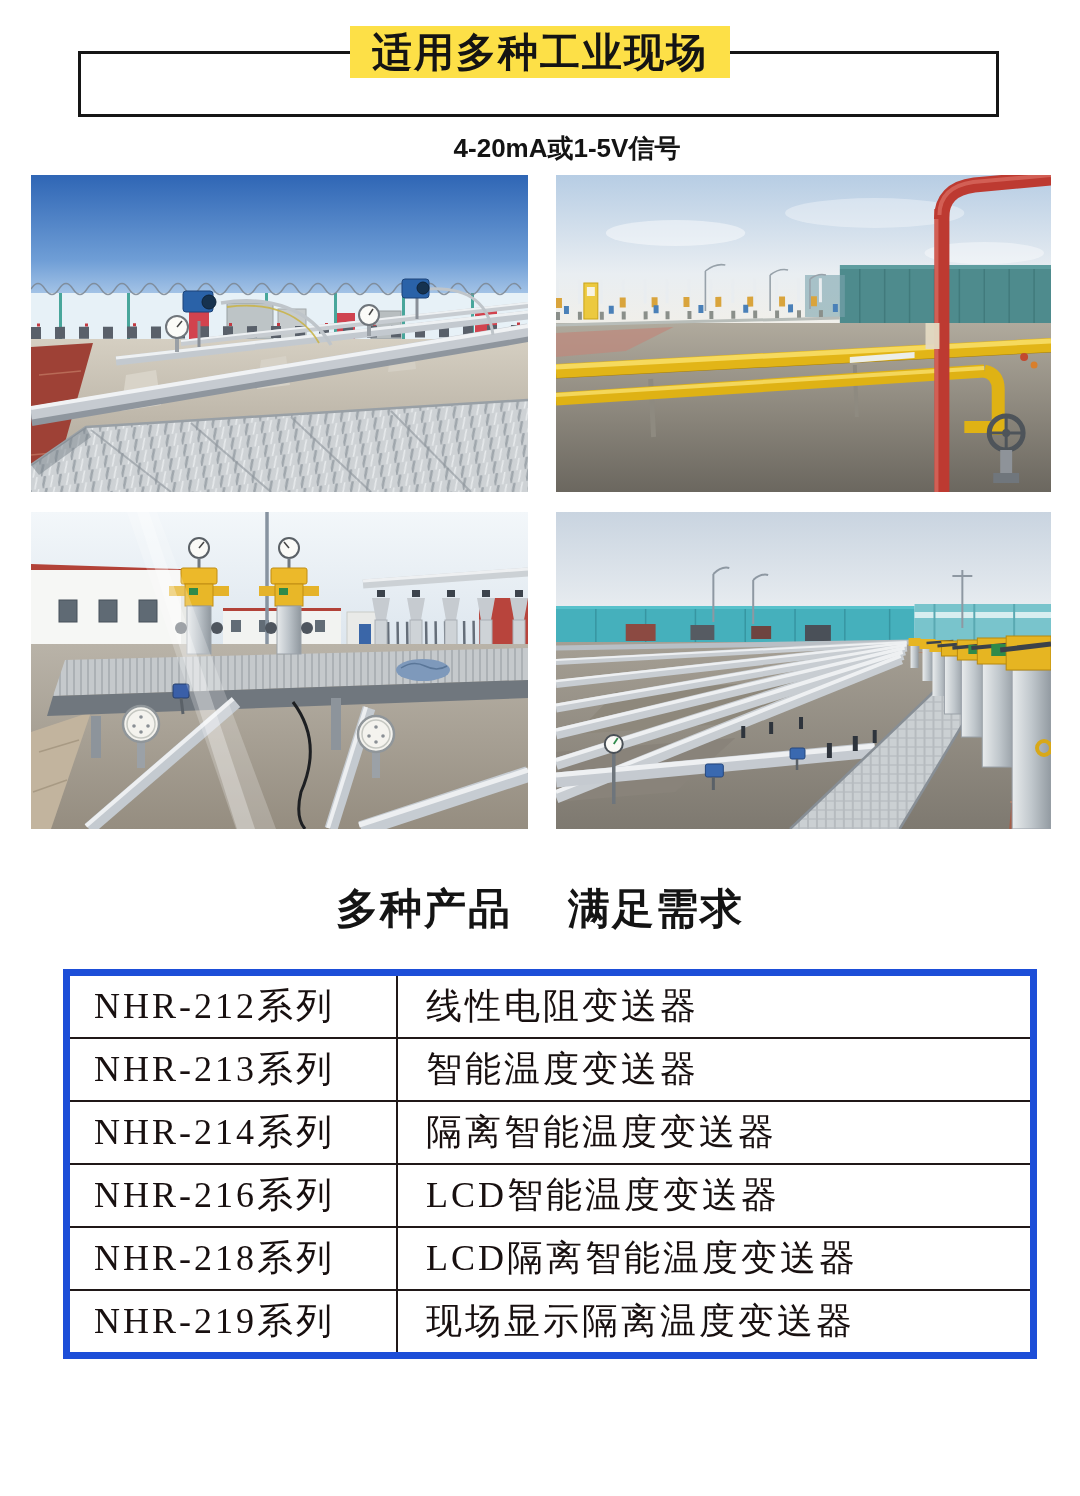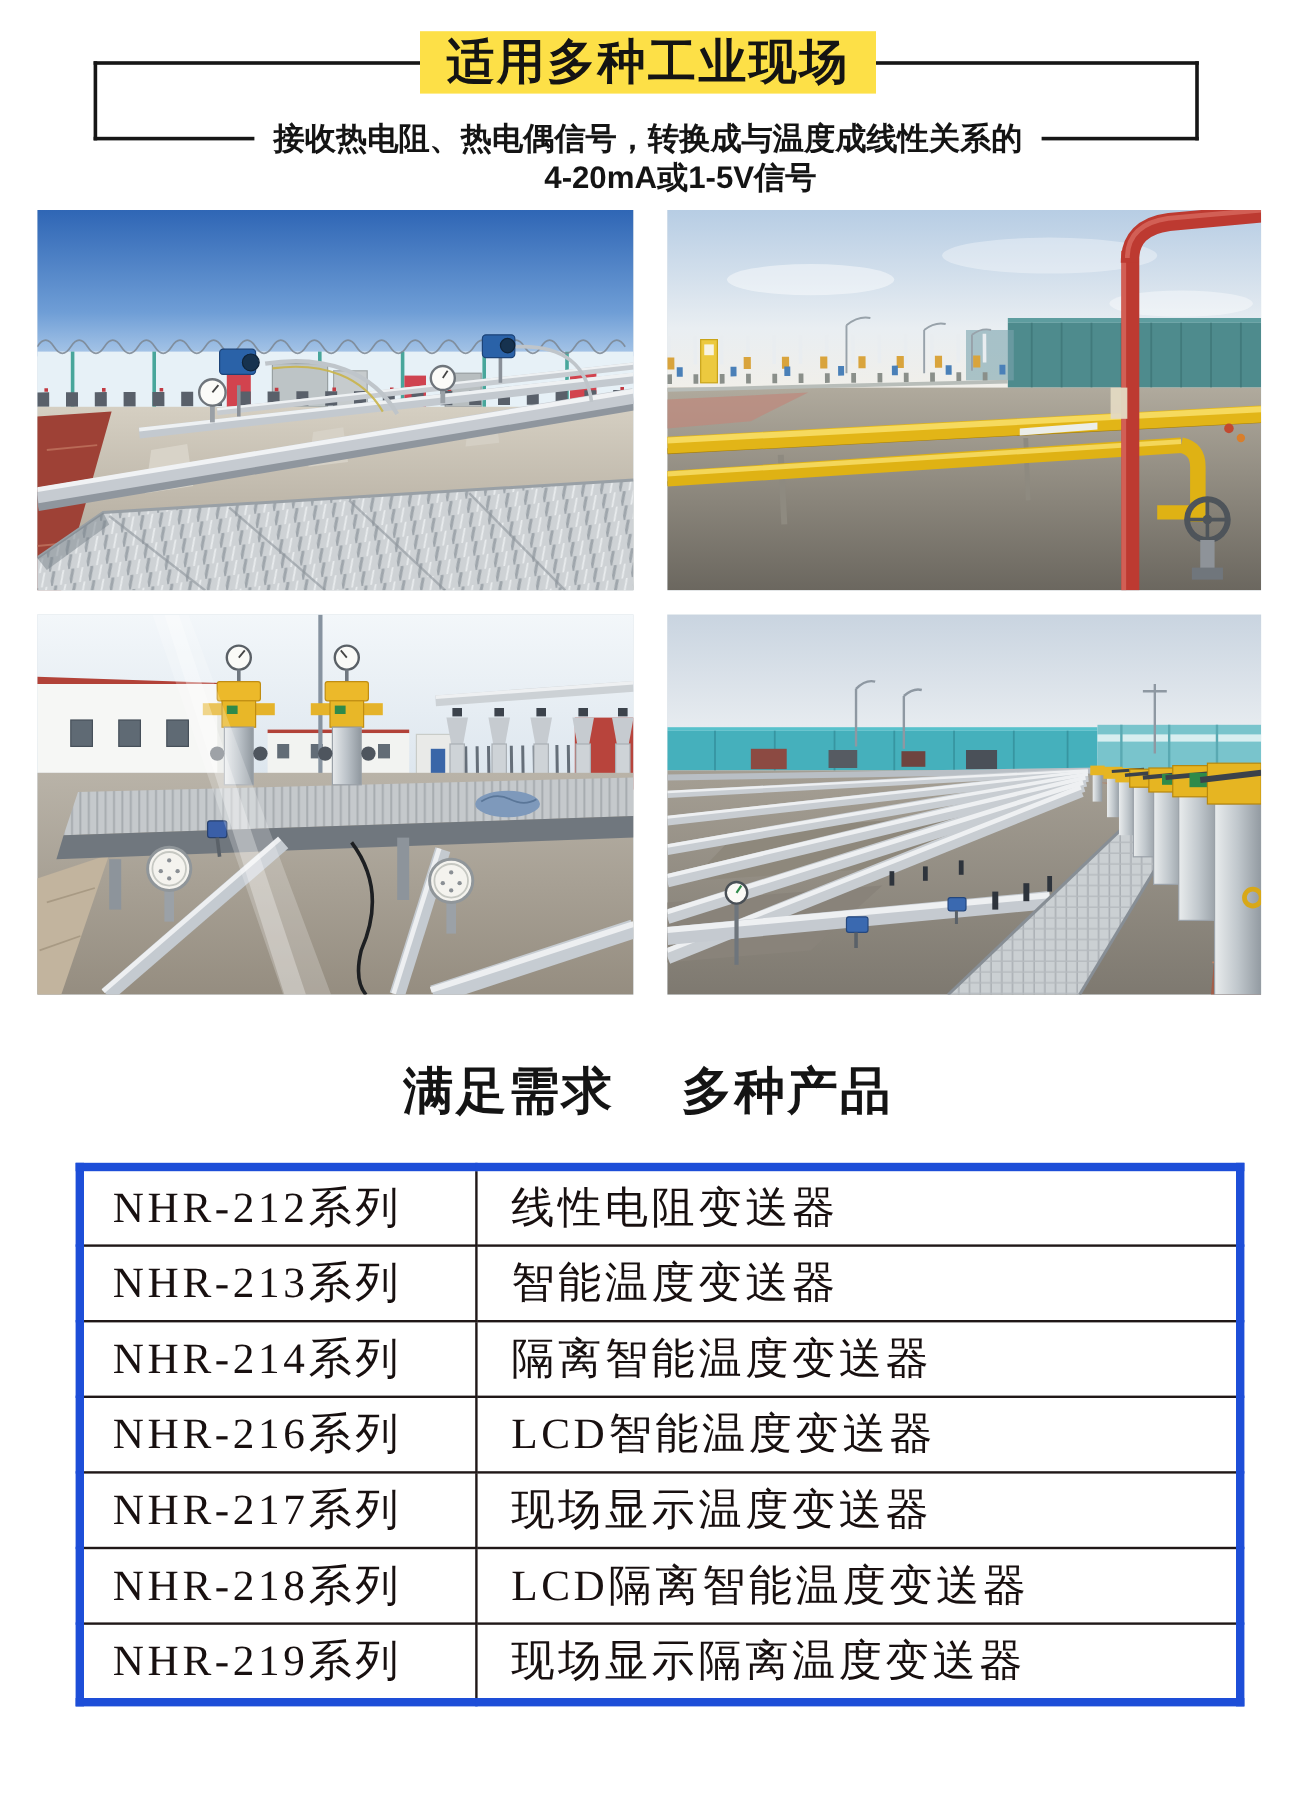--- a/index.html
+++ b/index.html
@@ -37,23 +37,20 @@
 
 <div class="page">
 
   <header class="hero">
     <div class="frame-line frame-top"></div>
     <div class="frame-line frame-bottom"></div>
     <div class="frame-line frame-left"></div>
     <div class="frame-line frame-right"></div>
     <div class="hero-title-row">
       <span class="hero-title">适用多种工业现场</span>
-    </div>
-    <div class="hero-sub1-row">
-      <span class="hero-sub1">接收热电阻、热电偶信号，转换成与温度成线性关系的</span>
     </div>
     <div class="hero-sub2">4-20mA或1-5V信号</div>
   </header>
 
   <section class="photo-grid">
 
     <figure class="photo">
       <svg viewBox="0 0 497 317" preserveAspectRatio="none" role="img" aria-label="工业现场照片：蓝天下的银色集输管线、压力表与蓝色温度变送器">
         <defs>
           <linearGradient id="p1sky" x1="0" y1="0" x2="0" y2="1">
@@ -469,22 +466,22 @@
         <line x1="58" y1="232" x2="62" y2="226" stroke="#2f8a4a" stroke-width="1.8"></line>
         <rect x="150" y="252" width="18" height="13" rx="2" fill="#3a69b0" stroke="#24477e"></rect>
         <line x1="158" y1="265" x2="158" y2="278" stroke="#5a6168" stroke-width="3"></line>
         <rect x="235" y="236" width="15" height="11" rx="2" fill="#3a69b0" stroke="#24477e"></rect>
         <line x1="242" y1="247" x2="242" y2="258" stroke="#5a6168" stroke-width="2.5"></line>
       </svg>
     </figure>
   </section>
 
   <h2 class="section-title">
+    <span>多种产品</span>
     <span>满足需求</span>
-    <span>多种产品</span>
   </h2>
 
   <table class="products">
     <tbody>
       <tr>
         <td class="col-series">NHR-212系列</td>
         <td class="col-product">线性电阻变送器</td>
       </tr>
       <tr>
         <td class="col-series">NHR-213系列</td>
@@ -492,24 +489,20 @@
       </tr>
       <tr>
         <td class="col-series">NHR-214系列</td>
         <td class="col-product">隔离智能温度变送器</td>
       </tr>
       <tr>
         <td class="col-series">NHR-216系列</td>
         <td class="col-product">LCD智能温度变送器</td>
       </tr>
       <tr>
-        <td class="col-series">NHR-217系列</td>
-        <td class="col-product">现场显示温度变送器</td>
-      </tr>
-      <tr>
         <td class="col-series">NHR-218系列</td>
         <td class="col-product">LCD隔离智能温度变送器</td>
       </tr>
       <tr>
         <td class="col-series">NHR-219系列</td>
         <td class="col-product">现场显示隔离温度变送器</td>
       </tr>
     </tbody>
   </table>
 

